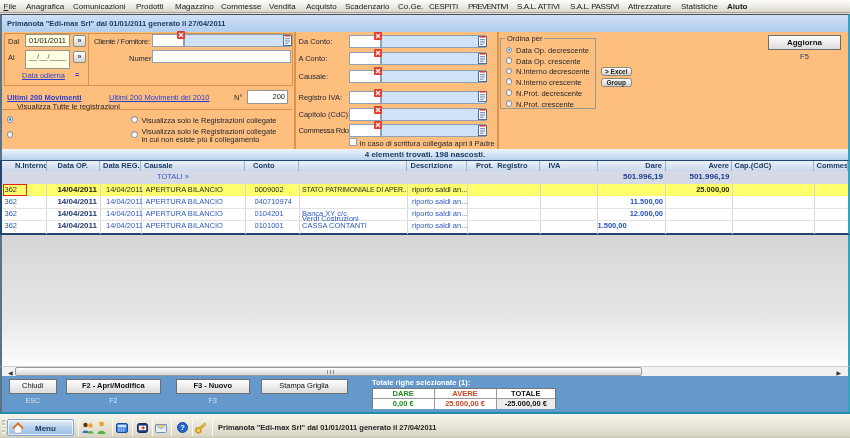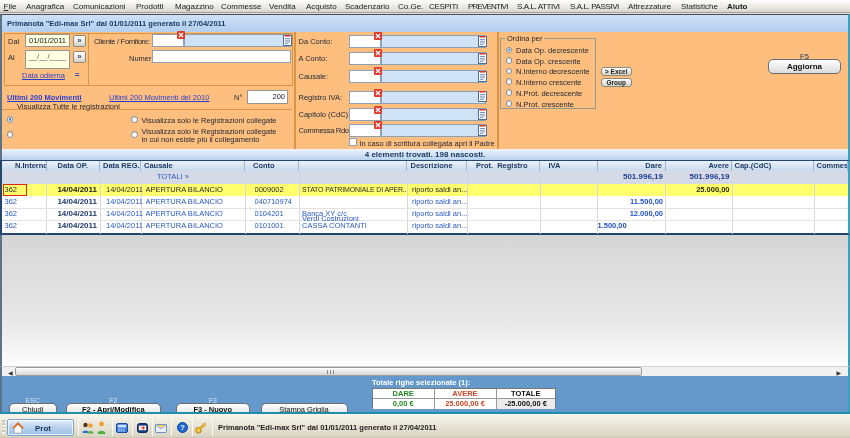--- a/index.html
+++ b/index.html
@@ -38,21 +38,21 @@
 .vline{position:absolute;width:1px;background:#d8d8d8;top:10px;height:63px;}
 .hline{position:absolute;height:1px;background:#e2e2e2;left:0;width:846px;}
 
 
 #scroll{left:0;top:365.5px;width:850px;height:10px;background:#f1f1f1;border-left:2px solid #5c7287;border-right:2px solid #35a4bc;border-top:1px solid #d0d0d0;}
 #thumb{position:absolute;left:13px;top:0px;width:627px;height:9px;background:linear-gradient(#ffffff,#d6d6d6);border:1px solid #9a9a9a;border-radius:2px;}
 #grip{position:absolute;left:311px;top:2px;width:8px;height:4px;background:repeating-linear-gradient(90deg,#8a8a8a 0 1px,transparent 1px 3px);}
 
 
 #bluebar{left:0;top:375.5px;width:850px;height:36.5px;background:#6598cb;}
-.bigbtn{position:absolute;top:3.5px;height:14.5px;background:linear-gradient(#ffffff,#dcdcdc);border:1px solid #6e6e6e;border-radius:5px;font-size:7.5px;color:#111;text-align:center;line-height:12.5px;margin-top:24px;}
+.bigbtn{position:absolute;top:3.5px;height:14.5px;background:linear-gradient(#ffffff,#dcdcdc);border:1px solid #6e6e6e;border-radius:0;font-size:7.5px;color:#111;text-align:center;line-height:12.5px;}
 .keylbl{position:absolute;top:21px;font-size:7px;color:#d7e5f5;text-align:center;}
 #totlbl{position:absolute;left:372px;top:2px;font-size:7.5px;font-weight:bold;color:#fff;}
 #tottab{position:absolute;left:372px;top:12.5px;width:184px;height:20px;border:1px solid #777;background:#fff;}
 #tottab .tc{position:absolute;height:10px;font-size:7.5px;font-weight:bold;text-align:center;line-height:10px;border-right:1px solid #999;border-bottom:1px solid #999;background:#fff;}
 
 
 #statusbar{left:0;top:412px;width:850px;height:26px;background:linear-gradient(#f7f5ed,#dad6c5 92%,#c9c5b0);border-top:2px solid #1f8ea8;}
 #menubtn{position:absolute;left:7px;top:5px;width:67px;height:17px;background:linear-gradient(#e7f0fb,#b7d0ec 50%,#9dc0e6);border:1px solid #7fa4d0;border-radius:2px;box-shadow:inset 0 0 0 1px rgba(255,255,255,.75);}
 #menubtn b{position:absolute;left:27px;top:4px;font-size:8px;color:#17375e;}
 .ssep{position:absolute;top:4px;width:1px;height:18px;background:#c4c1b0;border-right:1px solid #fbfaf4;}
@@ -344,21 +344,21 @@
 <div class="abs" style="left:0;top:375.5px;width:2px;height:36.5px;background:#5c7287;"></div>
 <div class="abs" style="left:848px;top:375.5px;width:2px;height:36.5px;background:#35a4bc;"></div>
 
 <div id="statusbar" class="abs">
  <div style="position:absolute;left:1.5px;top:6px;width:3px;height:14px;background:repeating-linear-gradient(#c9c6b4 0 1.5px,#f6f4ea 1.5px 3.5px);"></div>
  <div id="menubtn">
   <svg width="12" height="12" style="position:absolute;left:4px;top:2px" viewBox="0 0 13 13">
    <path d="M2.5 6.5 L6.5 2.5 L10.5 6.5 L10.5 12 L2.5 12 Z" fill="#fdfdfd" stroke="#999" stroke-width="0.6"></path>
    <path d="M1 7 L6.5 1.5 L12 7" fill="none" stroke="#e07020" stroke-width="2"></path>
   </svg>
-  <b>Prot</b>
+  <b>Menu</b>
  </div>
  <div class="ssep" style="left:77.5px"></div>
  <svg style="position:absolute;left:82px;top:8px" width="12" height="12" viewBox="0 0 12 12">
   <circle cx="3.5" cy="3" r="2.2" fill="#5a3214"></circle>
       <path d="M0.5 11 C0.5 7.8 6.5 7.8 6.5 11 Z" fill="#2e6ed0"></path>
   <circle cx="8.5" cy="3.5" r="2.2" fill="#f0a030"></circle>
       <path d="M5.5 11.5 C5.5 8.3 11.5 8.3 11.5 11.5 Z" fill="#52b043"></path>
  </svg>
  <svg style="position:absolute;left:97px;top:7px" width="9" height="13" viewBox="0 0 9 13">
   <circle cx="4.5" cy="3" r="2.4" fill="#f0a030"></circle>

